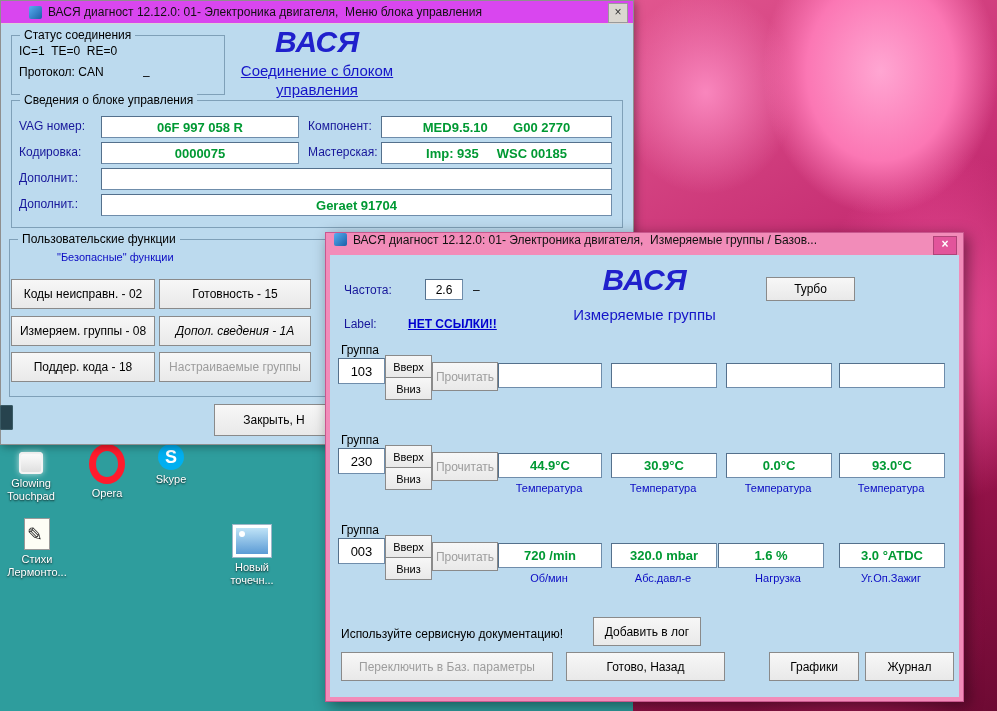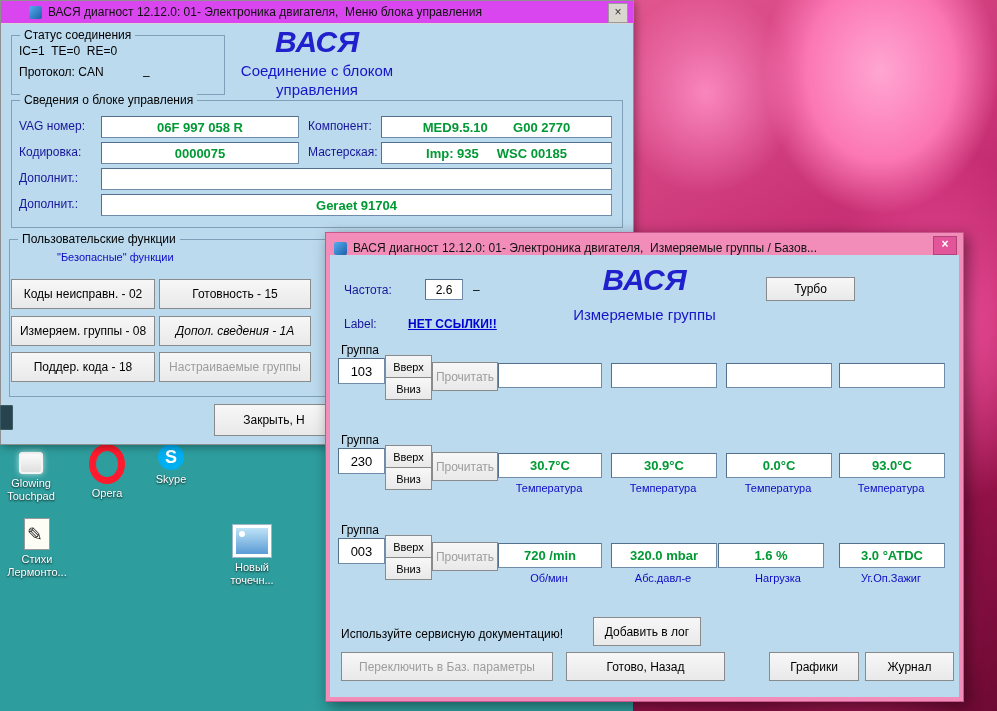--- a/index.html
+++ b/index.html
@@ -50,21 +50,21 @@
   .tbar1{position:absolute;left:0;top:0;right:0;height:22px;background:#d946ef;border-bottom:1px solid #d6d6d6;
          display:flex;align-items:center;}
   .appicon{width:13px;height:13px;margin-left:28px;background:linear-gradient(135deg,#55aef0,#1c5fa8);border-radius:2px;flex:0 0 auto;}
   .ttext{margin-left:6px;font-size:12px;color:#111;white-space:pre;overflow:hidden;}
   .close1{position:absolute;right:5px;top:2px;width:18px;height:18px;background:#dad7d0;border:1px solid #9a9a9a;
           font-size:12px;line-height:16px;text-align:center;color:#333;}
   .stxt{position:absolute;font-size:12px;white-space:pre;}
   
   .win2{position:absolute;left:325px;top:232px;width:637px;height:468px;background:#F28CB9;border:1px solid #c9578e;
         box-shadow:4px 4px 14px rgba(0,0,0,.45);z-index:3;}
-  .tbar2{position:absolute;left:0;top:0;right:0;height:22px;display:flex;align-items:flex-end;color:#1c1c1c;}
+  .tbar2{position:absolute;left:0;top:0;right:0;height:22px;display:flex;align-items:flex-start;color:#1c1c1c;}
   .close2{position:absolute;right:6px;top:3px;width:22px;height:17px;background:#e2559b;border:1px solid #b04478;
           color:#fff;font-weight:bold;font-size:12px;line-height:15px;text-align:center;}
   .w2c{position:absolute;left:4px;top:22px;width:629px;height:442px;background:#BCDAEE;}
   .grp{position:absolute;left:0;width:629px;height:90px;}
   .gword{position:absolute;left:11px;top:0;font-size:12px;color:#000;}
   .numfld{position:absolute;left:8px;top:15px;width:45px;height:24px;}
   .unit{position:absolute;top:49px;font-size:11px;color:#0B0BC4;text-align:center;}
   .link{position:absolute;color:#0000d0;font-weight:bold;text-decoration:underline;font-size:12px;}
 </style>
 </head>
@@ -111,21 +111,21 @@
   <div class="close1">×</div>
 
   <div class="gbox" style="left:10px;top:34px;width:212px;height:58px;">
     <span class="legend">Статус соединения</span>
   </div>
   <div class="stxt" style="left:18px;top:43px;">IC=1  TE=0  RE=0</div>
   <div class="stxt" style="left:18px;top:64px;">Протокол: CAN</div>
   <div class="stxt" style="left:142px;top:68px;">–</div>
 
   <div class="brand" style="top:24px;">ВАСЯ</div>
-  <div class="bsub" style="top:60px;">Соединение с блоком
+  <div class="bsub" style="top:60px;text-decoration:underline;">Соединение с блоком
 управления</div>
 
   <div class="gbox" style="left:10px;top:99px;width:610px;height:126px;">
     <span class="legend">Сведения о блоке управления</span>
   </div>
   <div class="blul" style="left:18px;top:118px;">VAG номер:</div>
   <div class="fld green" style="left:100px;top:115px;width:196px;height:20px;">06F 997 058 R</div>
   <div class="blul" style="left:307px;top:118px;">Компонент:</div>
   <div class="fld green" style="left:380px;top:115px;width:229px;height:20px;">MED9.5.10       G00 2770</div>
 
@@ -185,21 +185,21 @@
       <div class="fld green" style="left:396px;top:20px;width:104px;height:23px;"></div>
       <div class="fld green" style="left:509px;top:20px;width:104px;height:23px;"></div>
     </div>
 
     <div class="grp" style="top:178px;">
       <div class="gword">Группа</div>
       <div class="fld numfld">230</div>
       <div class="btn sm" style="left:55px;top:12px;width:45px;height:21px;">Вверх</div>
       <div class="btn sm" style="left:55px;top:34px;width:45px;height:21px;">Вниз</div>
       <div class="btn disabled" style="left:102px;top:19px;width:64px;height:27px;">Прочитать</div>
-      <div class="fld green" style="left:168px;top:20px;width:102px;height:23px;">30.7°C</div>
+      <div class="fld green" style="left:168px;top:20px;width:102px;height:23px;">44.9°C</div>
       <div class="fld green" style="left:281px;top:20px;width:104px;height:23px;">30.9°C</div>
       <div class="fld green" style="left:396px;top:20px;width:104px;height:23px;">0.0°C</div>
       <div class="fld green" style="left:509px;top:20px;width:104px;height:23px;">93.0°C</div>
       <div class="unit" style="left:168px;width:102px;">Температура</div>
       <div class="unit" style="left:281px;width:104px;">Температура</div>
       <div class="unit" style="left:396px;width:104px;">Температура</div>
       <div class="unit" style="left:509px;width:104px;">Температура</div>
     </div>
 
     <div class="grp" style="top:268px;">

